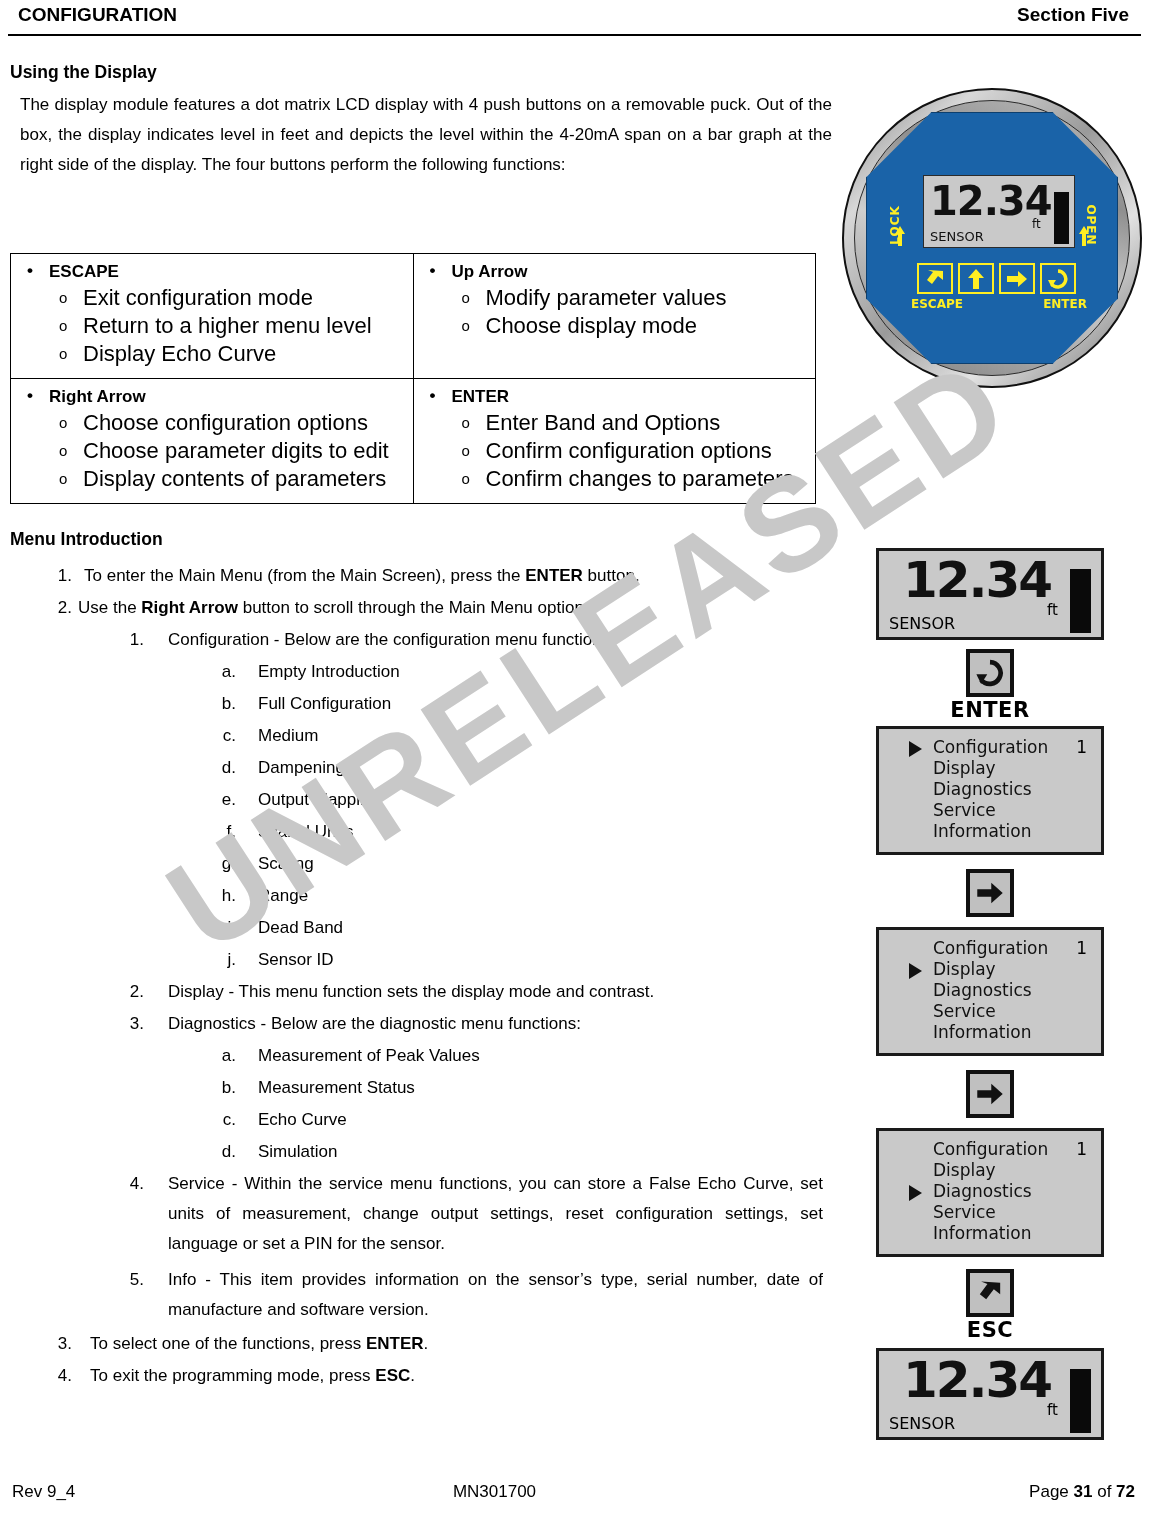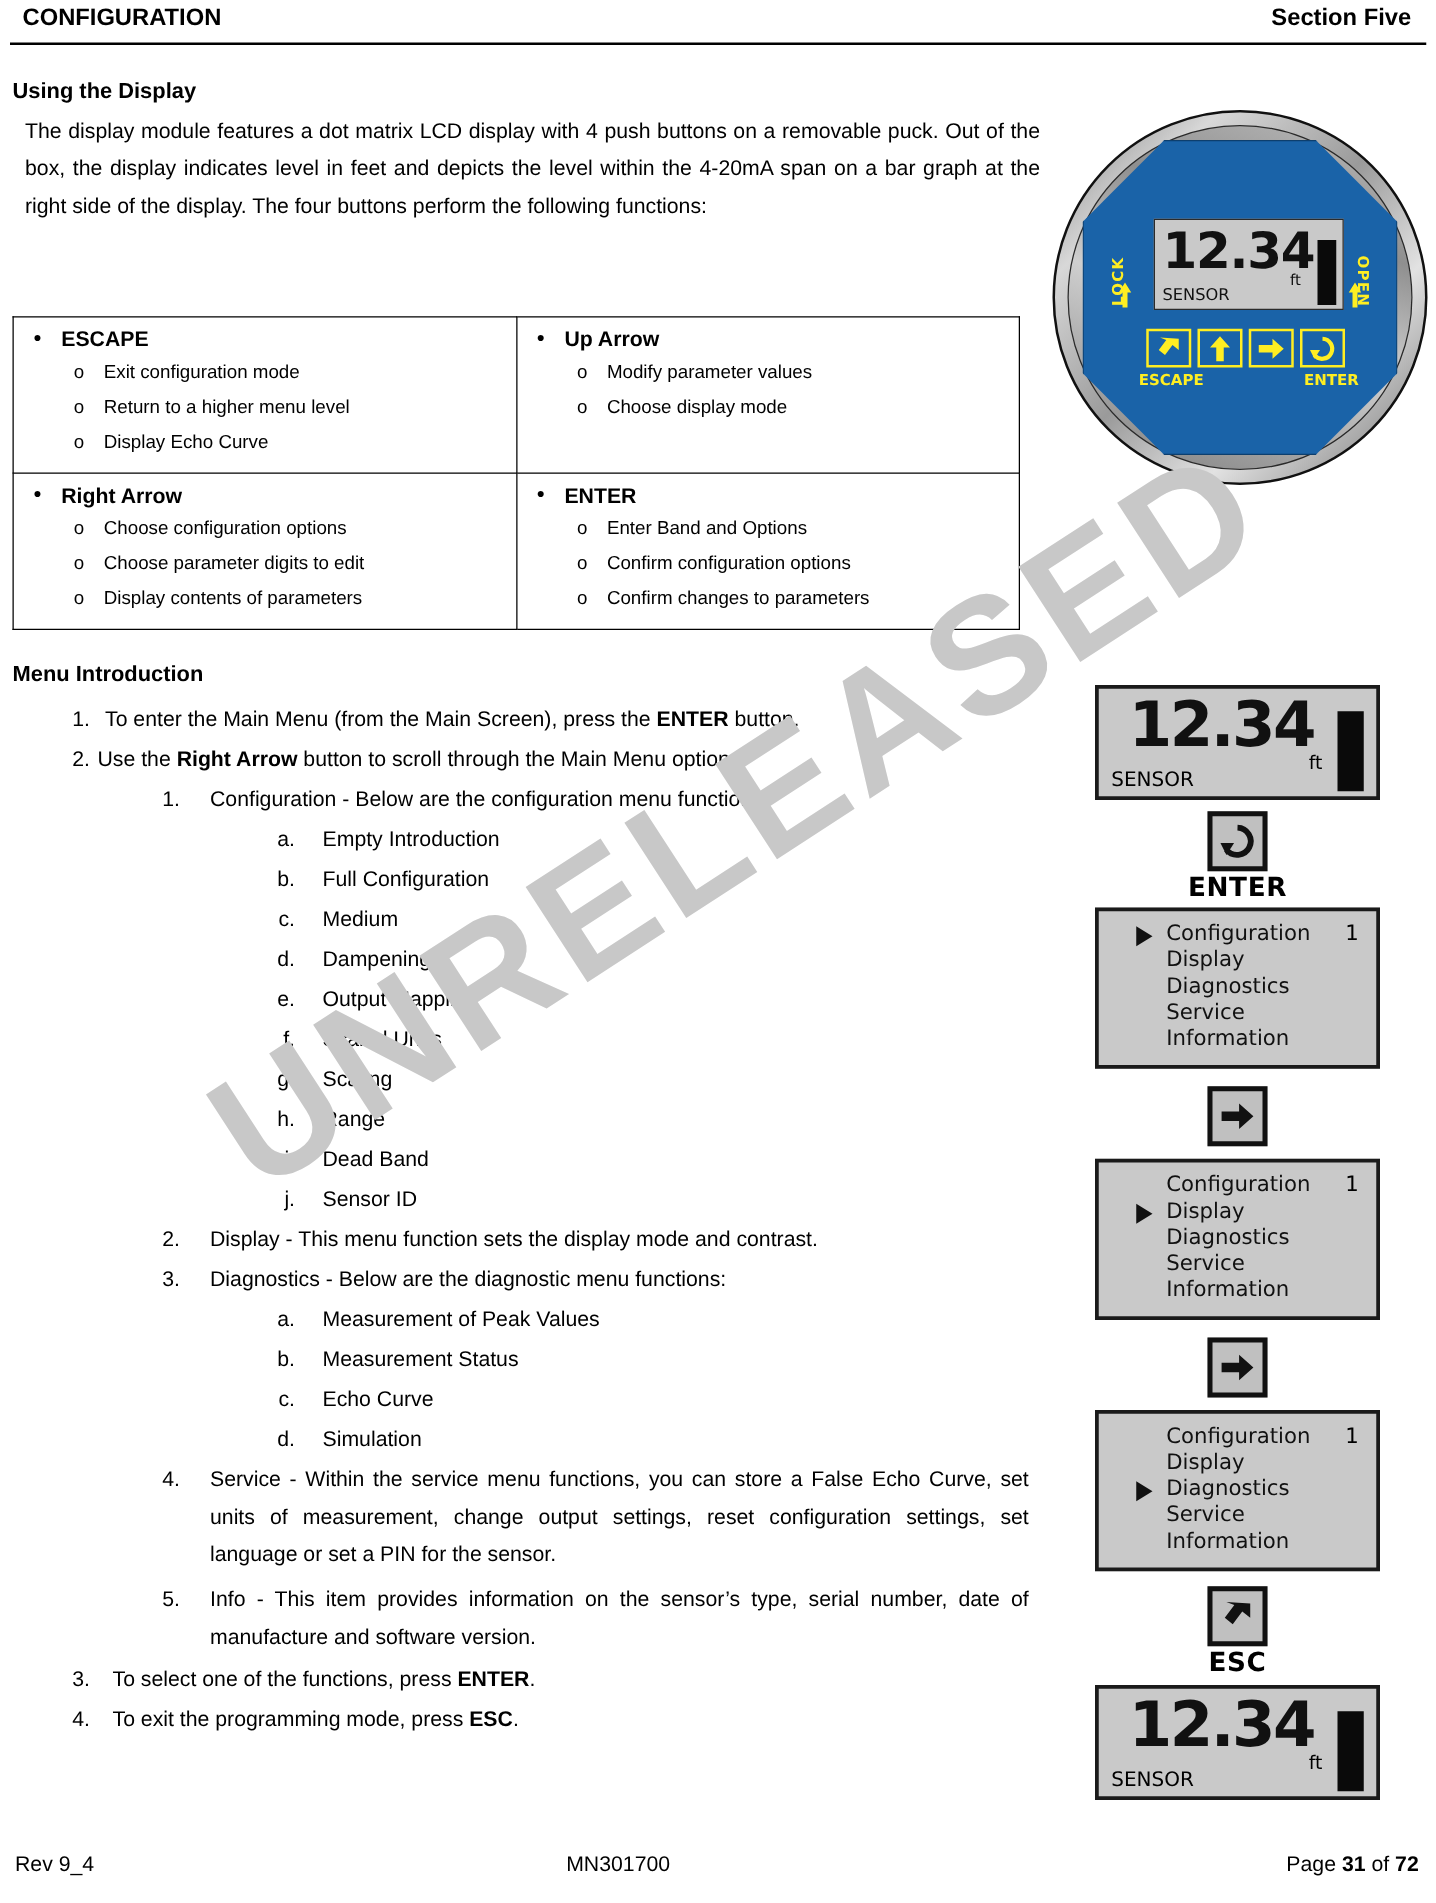--- a/index.html
+++ b/index.html
@@ -91,21 +91,21 @@
     position: relative;
   }
   .kt-head:before {
     content: "\2022";
     position: absolute;
     left: -22px;
     top: -1px;
     font-size: 17px;
   }
   .kt-sub {
-    font-size: 15px;
+    font-size: 22px;
     margin: 4px 0 4px 68px;
     position: relative;
     line-height: 24px;
   }
   .kt-sub:before {
     content: "o";
     position: absolute;
     left: -24px;
     top: 0px;
     font-size: 15px;

